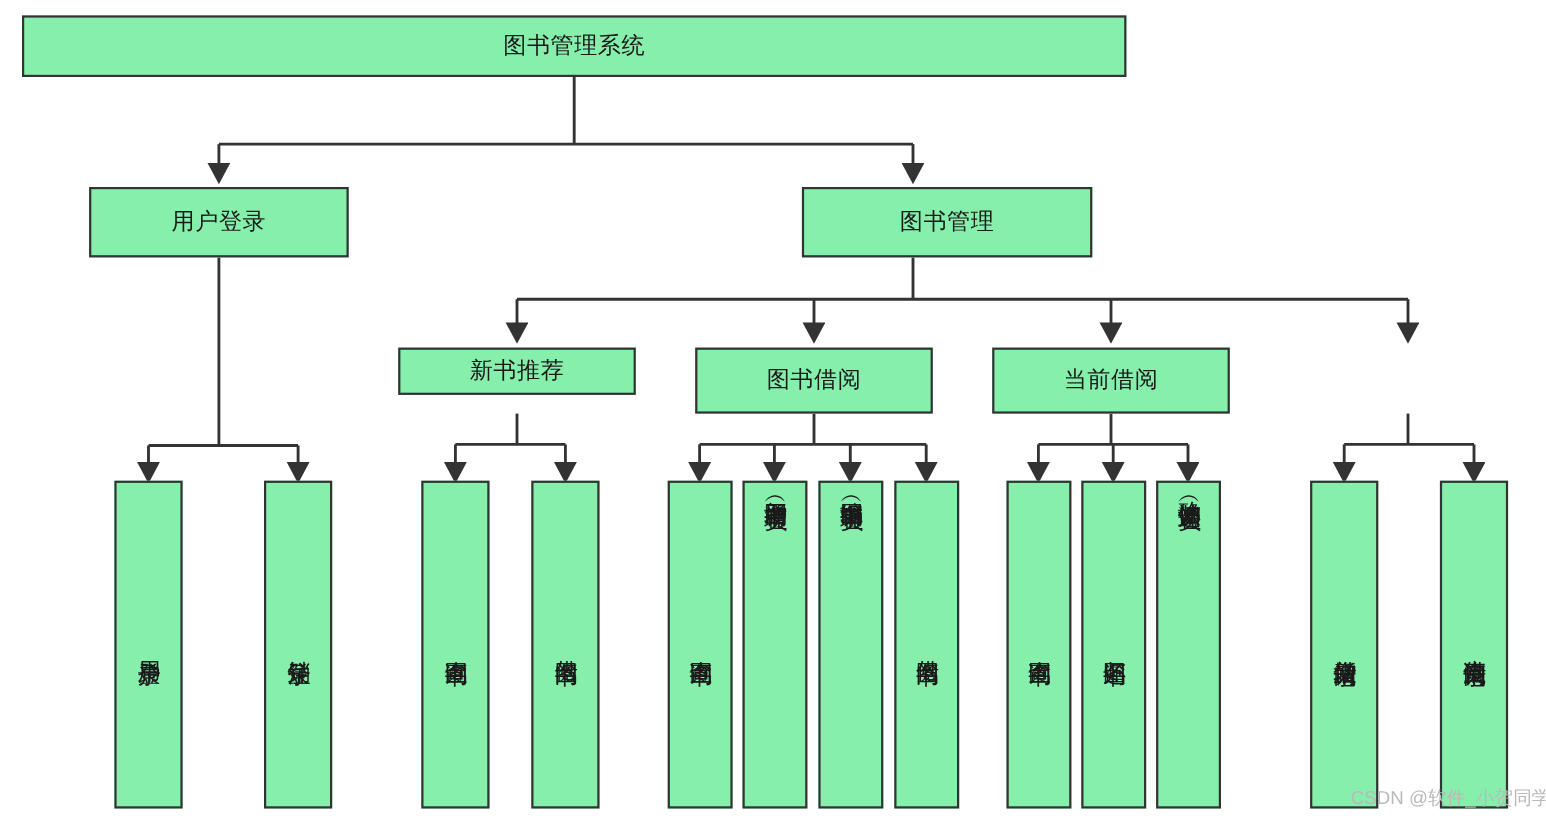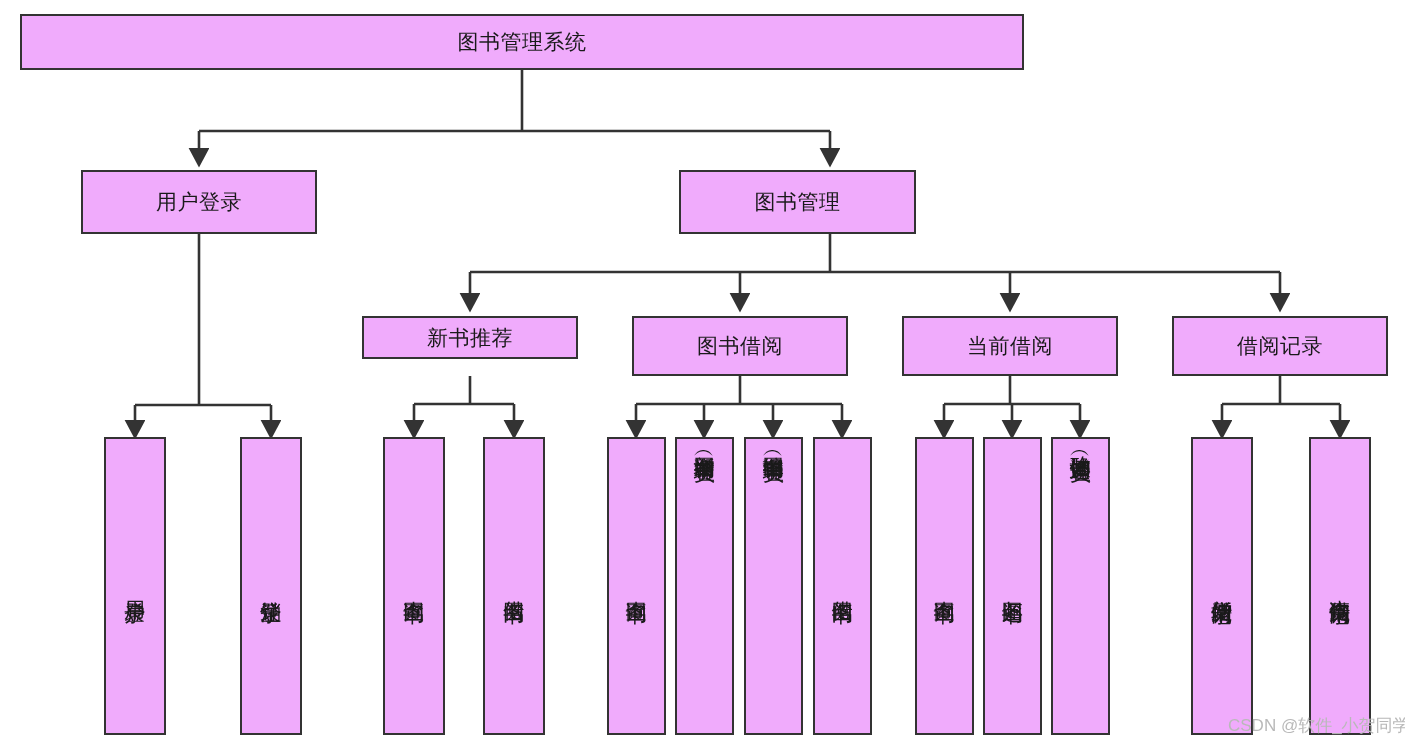--- a/index.html
+++ b/index.html
@@ -16,21 +16,21 @@
   }
   #diagram-root {
     position: relative;
     width: 1405px;
     height: 747px;
     background: #ffffff;
   }
   .node {
     position: absolute;
     box-sizing: border-box;
-    background: #f0abfc;
+    background: #86efac;
     border: 2px solid #333333;
     display: flex;
     align-items: center;
     justify-content: center;
   }
   .node-label {
     color: #1a1a1a;
     font-size: 21px;
     line-height: 1.12;
     letter-spacing: 0.5px;
@@ -128,36 +128,33 @@
     </g>
   </svg>
 
   <div class="node" style="left:20px; top:14px; width:1004px; height:56px;">
     <span class="node-label">图书管理系统</span>
   </div>
 
   <div class="node" style="left:81px; top:170px; width:236px; height:64px;">
     <span class="node-label">用户登录</span>
   </div>
-  <div class="node" style="left:679px; top:170px; width:237px; height:64px;">
+  <div class="node" style="left:729px; top:170px; width:264px; height:64px;">
     <span class="node-label">图书管理</span>
   </div>
 
   <div class="node" style="left:362px; top:316px; width:216px; height:43px;">
     <span class="node-label">新书推荐</span>
   </div>
   <div class="node" style="left:632px; top:316px; width:216px; height:60px;">
     <span class="node-label">图书借阅</span>
   </div>
   <div class="node" style="left:902px; top:316px; width:216px; height:60px;align-items:center;">
     <span class="node-label">当前借阅</span>
   </div>
-  <div class="node" style="left:1172px; top:316px; width:216px; height:60px;">
-    <span class="node-label">借阅记录</span>
-  </div>
 
   <div class="node leaf centered" style="left:104px; top:437px; width:62px; height:298px;">
     <span class="node-label">用户登录</span>
   </div>
   <div class="node leaf centered" style="left:240px; top:437px; width:62px; height:298px;">
     <span class="node-label">注销登录</span>
   </div>
 
   <div class="node leaf centered" style="left:383px; top:437px; width:62px; height:298px;">
     <span class="node-label">查询图书</span>

